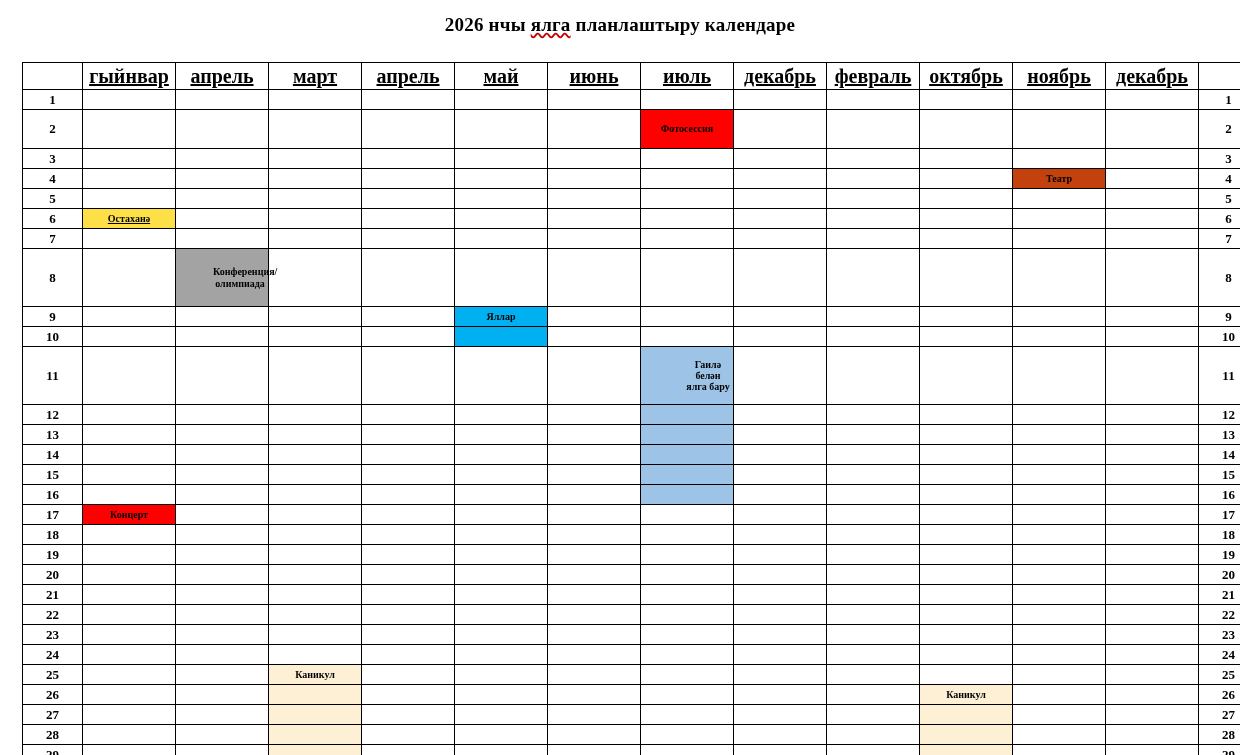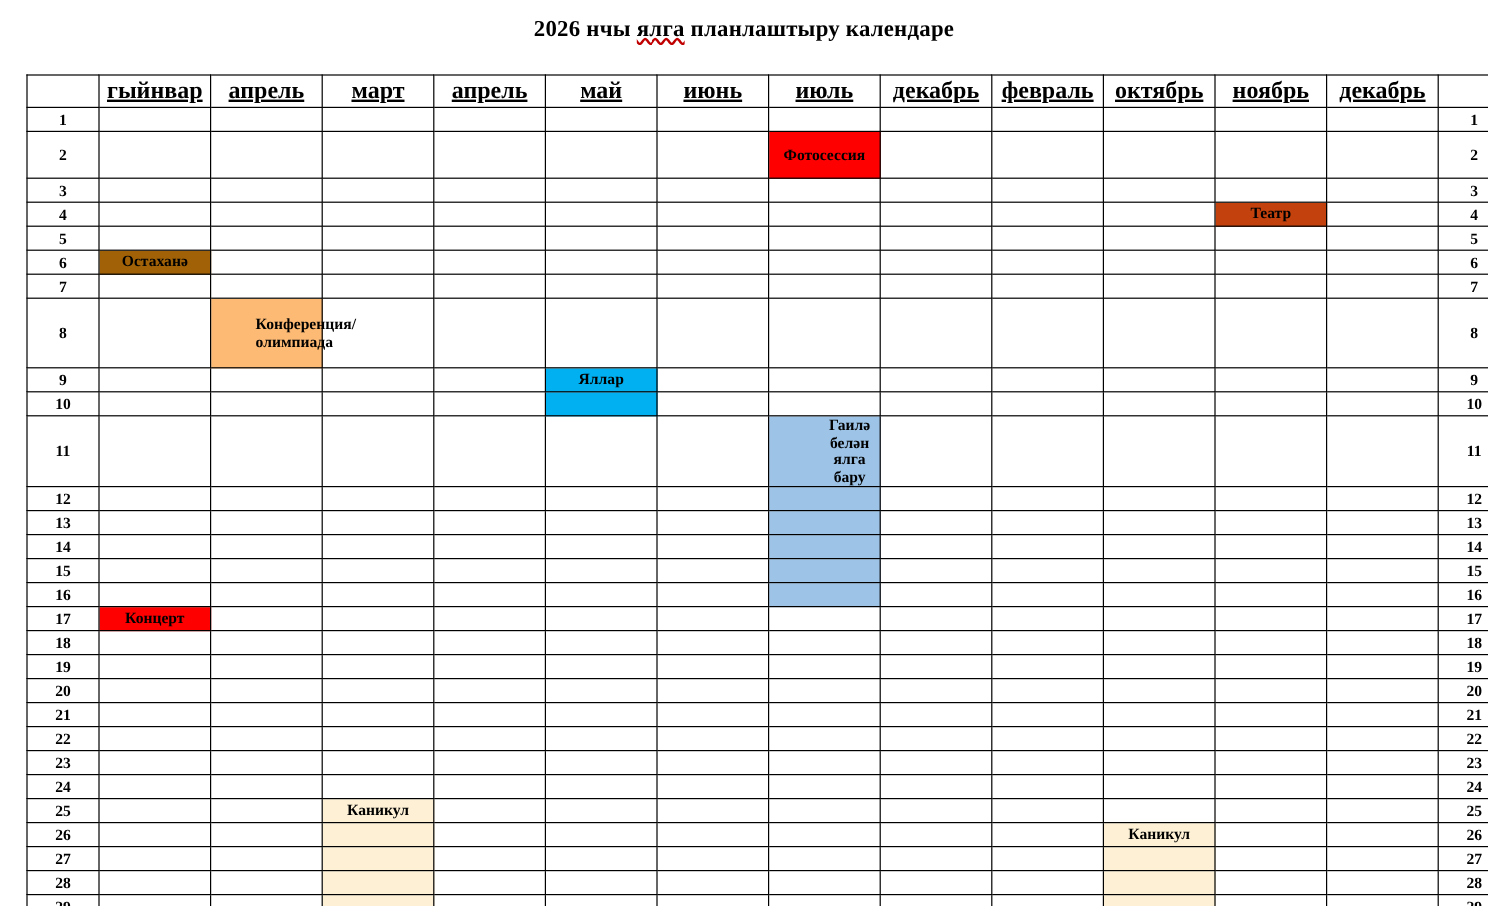--- a/index.html
+++ b/index.html
@@ -65,21 +65,21 @@
   tbody td {
     height: 19px;
     font-size: 13px;
   }
   td.daynum {
     font-weight: bold;
     font-size: 13px;
     font-family: "Liberation Serif", serif;
   }
   .ev {
-    font-size: 13px;
+    font-size: 10px;
     font-weight: bold;
     line-height: 1.12;
     font-family: "Liberation Serif", serif;
     padding: 0 1px;
   }
   td.tall3 { height: 57px; }
   td.tall2 { height: 38px; }
 </style>
 </head>
 <body>
@@ -212,21 +212,21 @@
           <td></td>
           <td></td>
           <td></td>
           <td></td>
           <td></td>
           <td class="daynum">5</td>
         </tr>
 
         <tr>
           <td class="daynum">6</td>
-          <td id="cell-gyjnvar-6" style="background-color: #a16207;">
+          <td id="cell-gyjnvar-6" style="background-color: #fde047; text-decoration: underline;">
               <div class="ev">Остаханә</div>
             </td>
           <td></td>
           <td></td>
           <td></td>
           <td></td>
           <td></td>
           <td></td>
           <td></td>
           <td></td>
@@ -249,21 +249,21 @@
           <td></td>
           <td></td>
           <td></td>
           <td></td>
           <td class="daynum">7</td>
         </tr>
 
         <tr>
           <td class="daynum">8</td>
           <td></td>
-          <td class="tall3" id="cell-fevral-8" style="background-color: #fdba74; padding-left: 36px;">
+          <td class="tall3" id="cell-fevral-8" style="background-color: #a3a3a3; padding-left: 36px;">
               <div class="ev">Конференция/олимпиада</div>
             </td>
           <td></td>
           <td></td>
           <td></td>
           <td></td>
           <td></td>
           <td></td>
           <td></td>
           <td></td>

